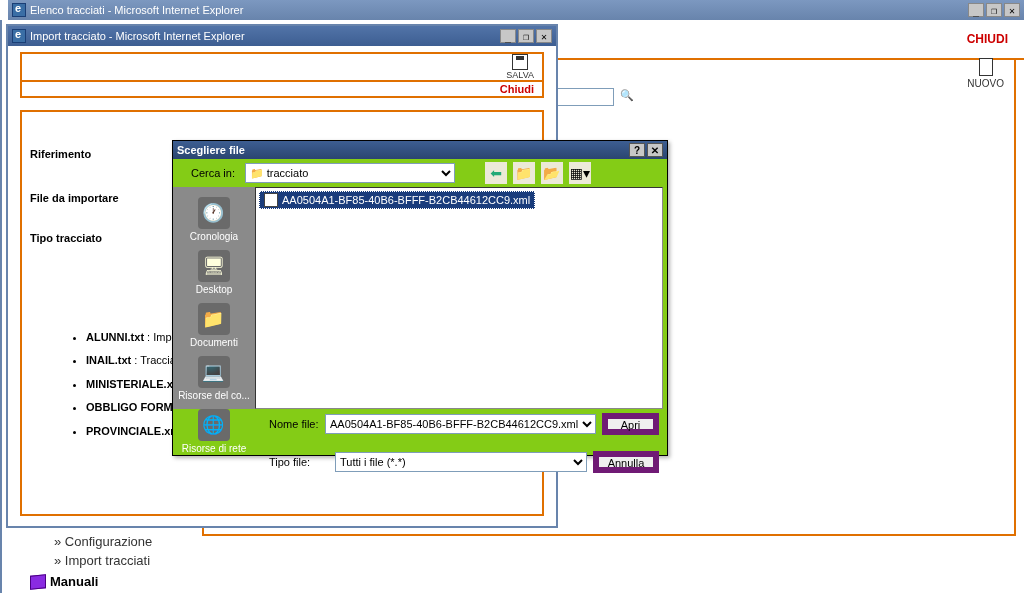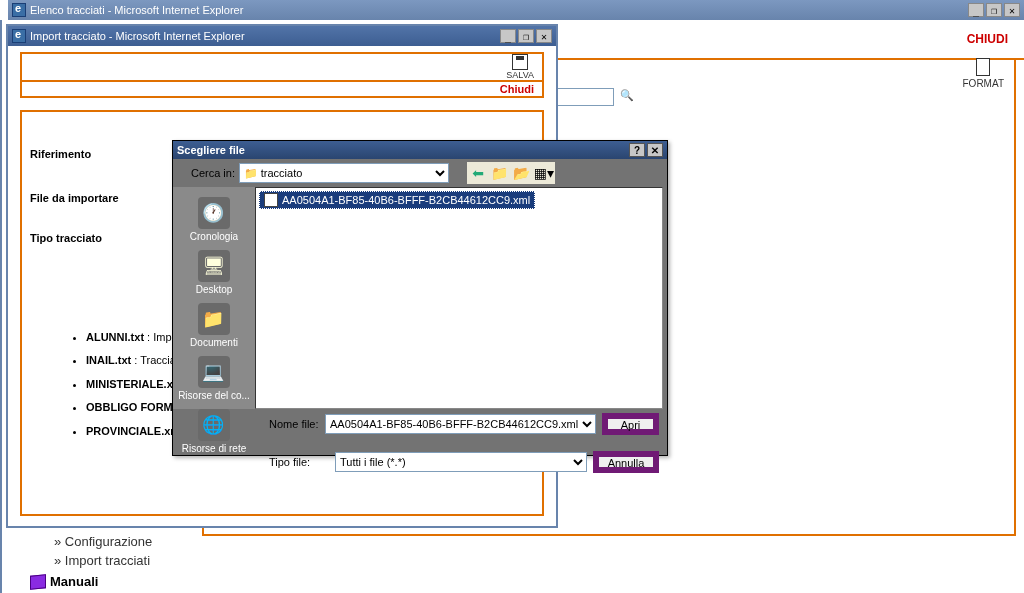--- a/index.html
+++ b/index.html
@@ -41,25 +41,25 @@
   .text-input { width: 215px; height: 20px; border: 1px solid #7f9db9; padding: 8px 4px; font-size: 12px; font-family: inherit; }
   .file-input-row { display: flex; }
   .file-input-row .text-input { width: 160px; }
   .sfoglia-btn { height: 20px; padding: 0 10px; background: #efefef; border: 1px solid #888; cursor: pointer; font-size: 11px; }
 
   .bullet-list { list-style: disc; padding-left: 56px; margin-top: 86px; }
   .bullet-list li { margin-bottom: 8px; line-height: 1.4; color: #000; }
   .bullet-list li b { font-weight: bold; }
 
   
-  .file-dialog { position: absolute; top: 140px; left: 172px; width: 496px; height: 316px; background: #737373; border: 1px solid #000; box-shadow: 2px 2px 4px rgba(0,0,0,0.3); z-index: 1000; }
+  .file-dialog { position: absolute; top: 140px; left: 172px; width: 496px; height: 316px; background: #84cc16; border: 1px solid #000; box-shadow: 2px 2px 4px rgba(0,0,0,0.3); z-index: 1000; }
   .fd-titlebar { height: 18px; background: linear-gradient(#3d5e92, #2a4570); color: #fff; display: flex; align-items: center; padding: 0 4px; font-size: 11px; font-weight: bold; }
   .fd-titlebar .right { margin-left: auto; display: flex; gap: 2px; }
   .fd-titlebar .dlg-btn { width: 16px; height: 14px; background: #c7c7c7; border: 1px solid #555; color: #000; font-size: 10px; display: flex; align-items: center; justify-content: center; cursor: pointer; font-weight: bold; }
-  .fd-toolbar { height: 28px; display: flex; align-items: center; padding: 12px 8px; }
+  .fd-toolbar { height: 28px; display: flex; align-items: center; padding: 12px 8px; gap: 6px; }
   .fd-toolbar .lbl { width: 58px; text-align: right; padding-right: 4px; }
   .fd-toolbar select { width: 210px; height: 20px; border: 1px solid #7f9db9; background: #fff; font-size: 11px; font-family: inherit; }
   .fd-toolbar .tb-icon { width: 22px; height: 22px; border: none; background: #ece9d8; cursor: pointer; display: flex; align-items: center; justify-content: center; font-size: 14px; }
   .fd-body { display: flex; height: 222px; }
   .fd-sidebar { width: 82px; background: #8a8a8a; display: flex; flex-direction: column; align-items: center; padding-top: 8px; gap: 4px; }
   .fd-side-item { width: 72px; text-align: center; color: #fff; font-size: 10px; cursor: pointer; padding: 2px 0; }
   .fd-side-item .side-icon { width: 32px; height: 32px; margin: 0 auto 2px; background: #6a6a6a; border-radius: 4px; display:flex; align-items:center; justify-content:center; font-size:18px; color:#ffd; }
   .fd-filelist { flex: 1; background: #fff; border: 1px inset #888; margin: 0 4px 0 0; position: relative; }
   .fd-file-item { position: absolute; top: 3px; left: 3px; background: #1a3c7c; color: #fff; padding: 1px 4px; font-size: 11px; display: flex; align-items: center; gap: 4px; border:1px dotted #fff; }
   .fd-file-item .file-ico { width: 14px; height: 14px; background: #fff; border: 1px solid #444; }
@@ -92,21 +92,21 @@
 
 <div class="app-header">
   <span>
     <b style="color:#e07000"><span>oni obbligatorie </span></b>
     <span style="color:#e07000;font-size:10px">v. 3.10.00</span>
   </span>
   <span class="app-header-chiudi">CHIUDI</span>
 </div>
 <div class="app-header-nuovo">
   <div class="doc-icon"></div>
-  <span>FORMAT</span>
+  <span>NUOVO</span>
 </div>
 <div class="app-field-area">
   <input type="text" style="">
   <span class="search-ico">🔍</span>
 </div>
 <div class="orange-border-main"></div>
 
 <div class="outer-frame-left-border"></div>
 
 <div class="left-tree">

